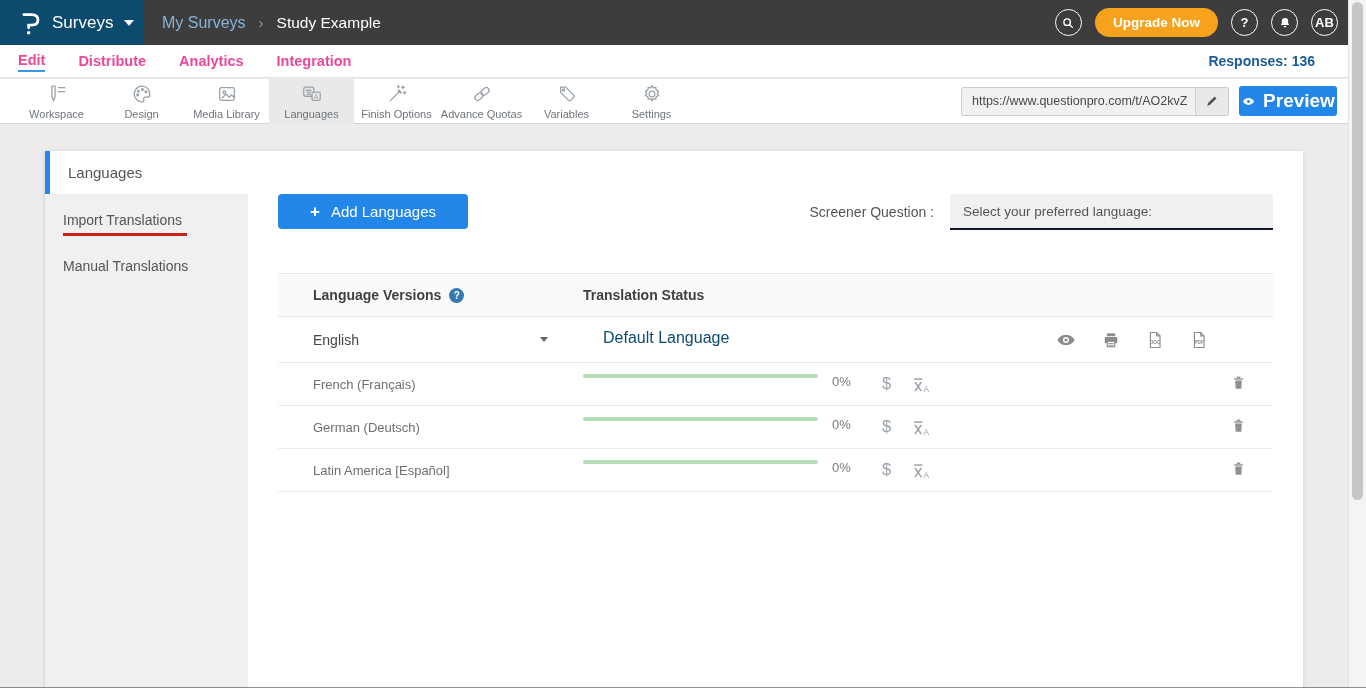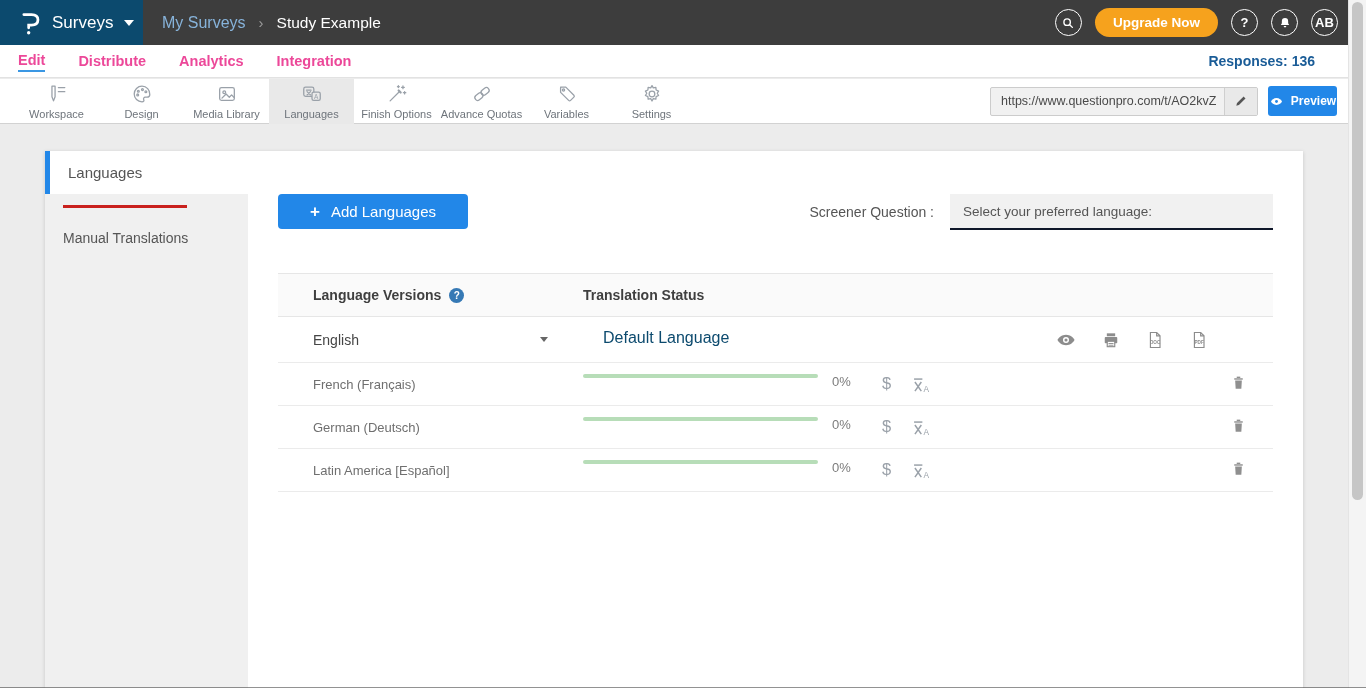--- a/index.html
+++ b/index.html
@@ -28,21 +28,21 @@
 
   
   .toolbar { position:absolute; top:79px; left:0; width:1366px; height:45px; background:#fff; border-bottom:1px solid #d2d2d2; display:flex; align-items:center; padding:0 29px 0 14px; }
   .ttab { width:85px; height:45px; display:flex; flex-direction:column; align-items:center; justify-content:center; gap:3px; cursor:pointer; }
   .ttab.active { background:#e9e9e9; }
   .ttab svg { width:22px; height:22px; stroke:#9aa1a9; fill:none; stroke-width:1.4; stroke-linecap:round; stroke-linejoin:round; }
   .ttab .tlabel { font-size:11px; color:#6e747b; white-space:nowrap; }
   .url-wrap { margin-left:auto; display:flex; align-items:center; height:29px; width:268px; border:1px solid #cccccc; border-radius:2px; background:#f1f1f1; overflow:hidden; }
   .url-wrap input { flex:1; border:none; background:transparent; font-family:inherit; font-size:12.5px; color:#4a4a4a; padding:0 8px 0 10px; outline:none; min-width:0; }
   .url-edit { width:33px; height:100%; border-left:1px solid #cfcfcf; background:#e9e9e9; display:flex; align-items:center; justify-content:center; cursor:pointer; }
-  .preview-btn { margin-left:10px; width:69px; height:30px; background:#2287e8; border:none; border-radius:3px; color:#fff; font-size:12px; font-weight:bold; font-family:inherit; display:flex; align-items:center; justify-content:center; gap:7px; cursor:pointer; }
+  .preview-btn { margin-left:10px; width:98px; height:30px; background:#2287e8; border:none; border-radius:3px; color:#fff; font-size:19px; font-weight:bold; font-family:inherit; display:flex; align-items:center; justify-content:center; gap:7px; cursor:pointer; }
 
   
   .page { position:absolute; top:125px; left:0; width:1366px; bottom:0; background:#ececec; }
   .card { position:absolute; left:45px; top:26px; width:1258px; bottom:0; background:#fff; box-shadow:0 1px 4px rgba(0,0,0,.16); display:flex; }
   .side { width:203px; display:flex; flex-direction:column; }
   .side-head { height:43px; display:flex; align-items:center; padding-left:18px; border-left:5px solid #2287e8; background:#fff; font-size:15px; color:#555; }
   .side-panel { flex:1; background:#f0f0f0; padding-top:8px; }
   .side-item { padding:10px 18px 2px 18px; font-size:14px; color:#555; cursor:pointer; }
   .red-underline { height:3px; width:124px; background:#c9211e; margin:3px 0 6px 18px; }
   .side-item.manual { padding-top:16px; }
@@ -213,20 +213,21 @@
   </div>
 
   <div class="page">
     <div class="card">
 
       <div class="side">
         <div class="side-head">
           <span>Languages</span>
         </div>
         <div class="side-panel">
+          <div class="side-item">Import Translations</div>
           <div class="red-underline"></div>
           <div class="side-item manual">Manual Translations</div>
         </div>
       </div>
 
       <div class="main">
         <button class="add-btn">
           <span class="plus">+</span>
           <span>Add Languages</span>
         </button>

